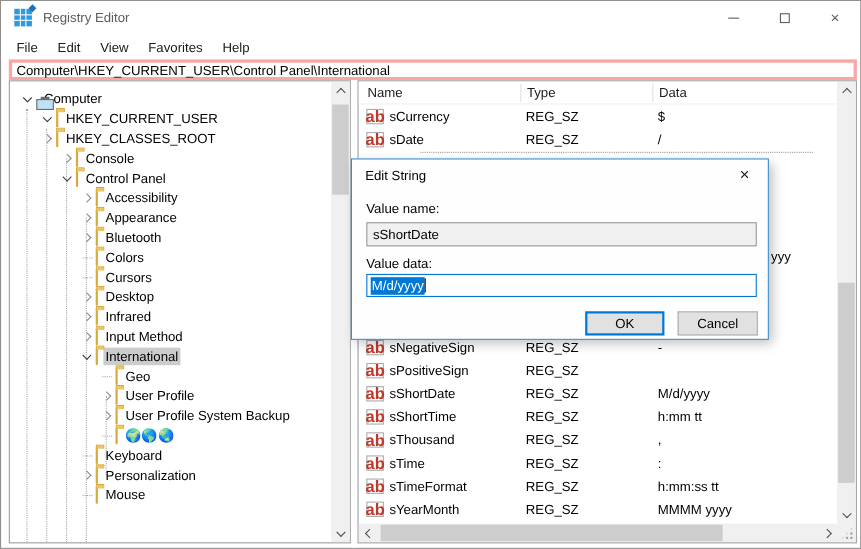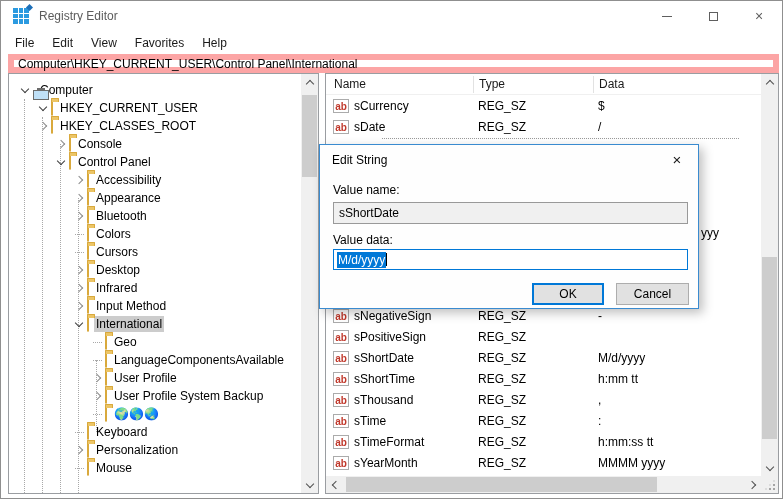--- a/index.html
+++ b/index.html
@@ -21,21 +21,21 @@
   .ctrl { width:46px; height:30px; display:flex; align-items:center; justify-content:center; }
   .glyph-min { width:10px; height:1px; background:#5f5f5f; }
   .glyph-max { width:9px; height:9px; border:1px solid #5f5f5f; }
   .glyph-close { font-size:14px; color:#5f5f5f; line-height:1; }
   
   .menubar { position:absolute; top:30px; left:0; right:0; height:23px; display:flex;
     align-items:center; padding-left:5px; background:#fff; }
   .menu-item { padding:3px 9px; color:#1a1a1a; }
   
   .addressbar { position:absolute; top:53px; left:7px; right:3px; height:19px;
-    border:6px solid #fca5a5; background:#fff; display:flex; align-items:center; padding:0 4px; }
+    border:3px solid #fca5a5; background:#fff; display:flex; align-items:flex-start; padding:0 4px; }
   
   .main { position:absolute; top:72px; left:0; right:0; bottom:0; }
   .tree-pane { position:absolute; left:7px; top:0; width:311px; bottom:4px;
     border:1px solid #9a9da1; background:#fff; overflow:hidden; }
   .tree-content { position:absolute; left:0; top:0; right:17px; bottom:0; overflow:hidden; padding-top:7px; }
   .guide { position:absolute; width:0; border-left:1px dotted #a8a8a8; z-index:0; }
   .tree-row { position:relative; height:18px; display:flex; align-items:center; z-index:1; white-space:nowrap; }
   .chev-slot { width:16px; height:16px; display:flex; align-items:center; justify-content:center; flex:0 0 16px; }
   .chev { display:inline-block; width:6px; height:6px;
     border-right:1px solid #8a8a8a; border-bottom:1px solid #8a8a8a; }
@@ -66,21 +66,21 @@
   
   .right-pane { position:absolute; left:324px; right:3px; top:0; bottom:4px;
     border:1px solid #9a9da1; background:#fff; overflow:hidden; }
   .list-header { position:absolute; top:0; left:0; right:17px; height:21px; background:#fff;
     border-bottom:1px solid #f0f0f0; }
   .hcell { position:absolute; top:3px; color:#1a1a1a; }
   .hsep { position:absolute; top:2px; height:17px; width:1px; background:#e2e2e2; }
   .list-body { position:absolute; top:22px; left:0; right:17px; bottom:17px; overflow:hidden; }
   .list-row { position:relative; height:21px; }
   .ab-icon { position:absolute; left:7px; top:3px; width:16px; height:14px; border:1px solid #ababab;
-    background:#fff; color:#c0382b; font-weight:bold; font-size:10px;
+    background:#fff; color:#c0382b; font-weight:bold; font-size:15px;
     display:flex; align-items:center; justify-content:center; }
   .cell-name { position:absolute; left:28px; top:3px; white-space:nowrap; }
   .cell-type { position:absolute; left:152px; top:3px; white-space:nowrap; }
   .cell-data { position:absolute; left:272px; top:3px; white-space:nowrap; }
   .gap-block { position:relative; height:168px; }
   .dotline { position:absolute; top:0; left:56px; right:22px; border-top:1px dotted #9a9a9a; }
   .fragment { position:absolute; top:88px; left:375px; white-space:nowrap; }
   .h-scroll { position:absolute; left:0; right:17px; bottom:0; height:17px; background:#f0f0f0; }
   .h-thumb { position:absolute; top:1px; bottom:1px; left:20px; width:311px; background:#cdcdcd; }
   .corner { position:absolute; right:0; bottom:0; width:17px; height:17px; background:#f0f0f0; }
@@ -258,27 +258,20 @@
           </div>
           <div class="tree-row" style="padding-left: 80px;">
             <span class="chev-slot">
               <span class="stub"></span>
             </span>
             <span class="tree-ico"><span class="folder"></span></span>
             <span class="tree-label">Geo</span>
           </div>
           <div class="tree-row" style="padding-left: 80px;">
             <span class="chev-slot">
-              <span class="stub"></span>
-            </span>
-            <span class="tree-ico"><span class="folder"></span></span>
-            <span class="tree-label">LanguageComponentsAvailable</span>
-          </div>
-          <div class="tree-row" style="padding-left: 80px;">
-            <span class="chev-slot">
               <span class="chev right"></span>
             </span>
             <span class="tree-ico"><span class="folder"></span></span>
             <span class="tree-label">User Profile</span>
           </div>
           <div class="tree-row" style="padding-left: 80px;">
             <span class="chev-slot">
               <span class="chev right"></span>
             </span>
             <span class="tree-ico"><span class="folder"></span></span>

